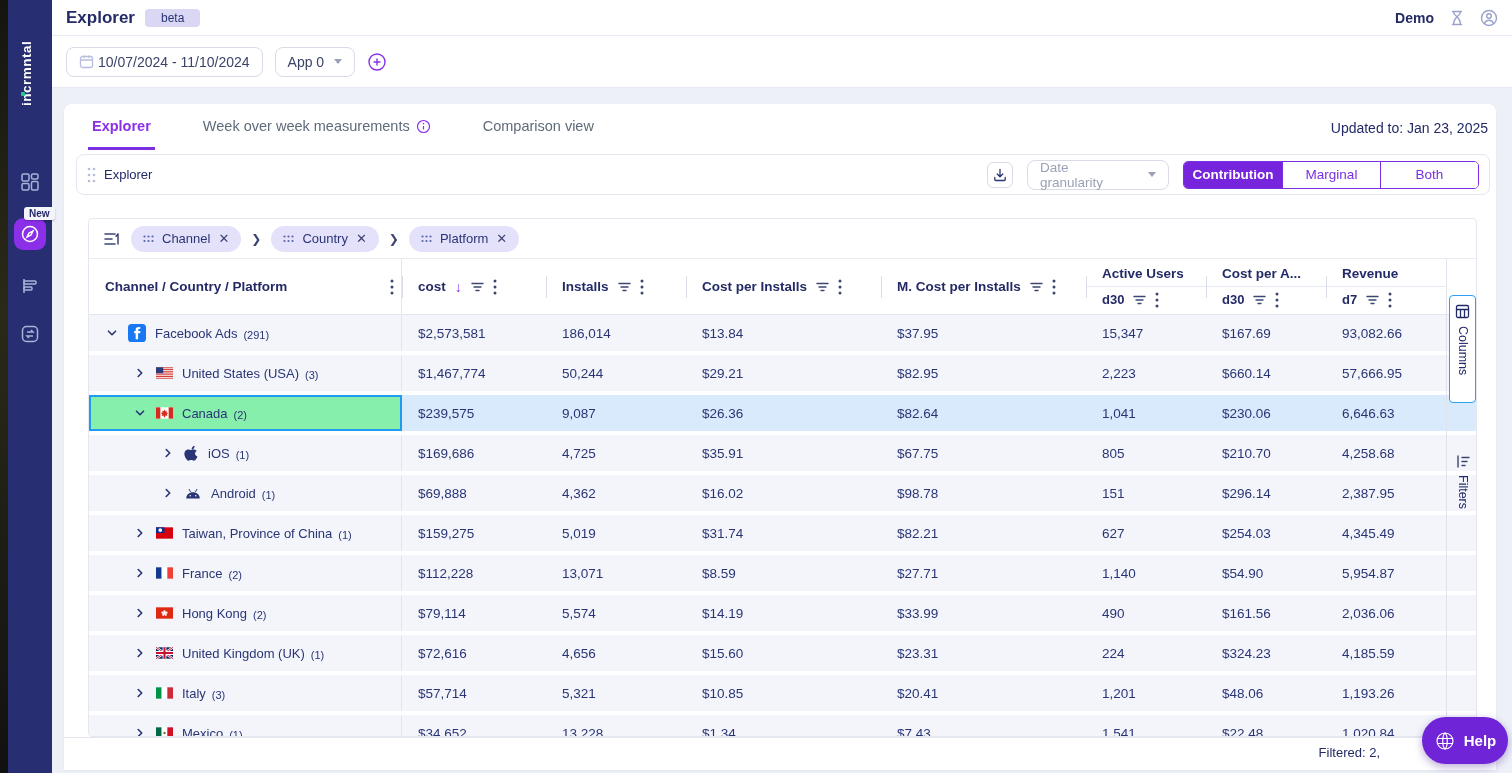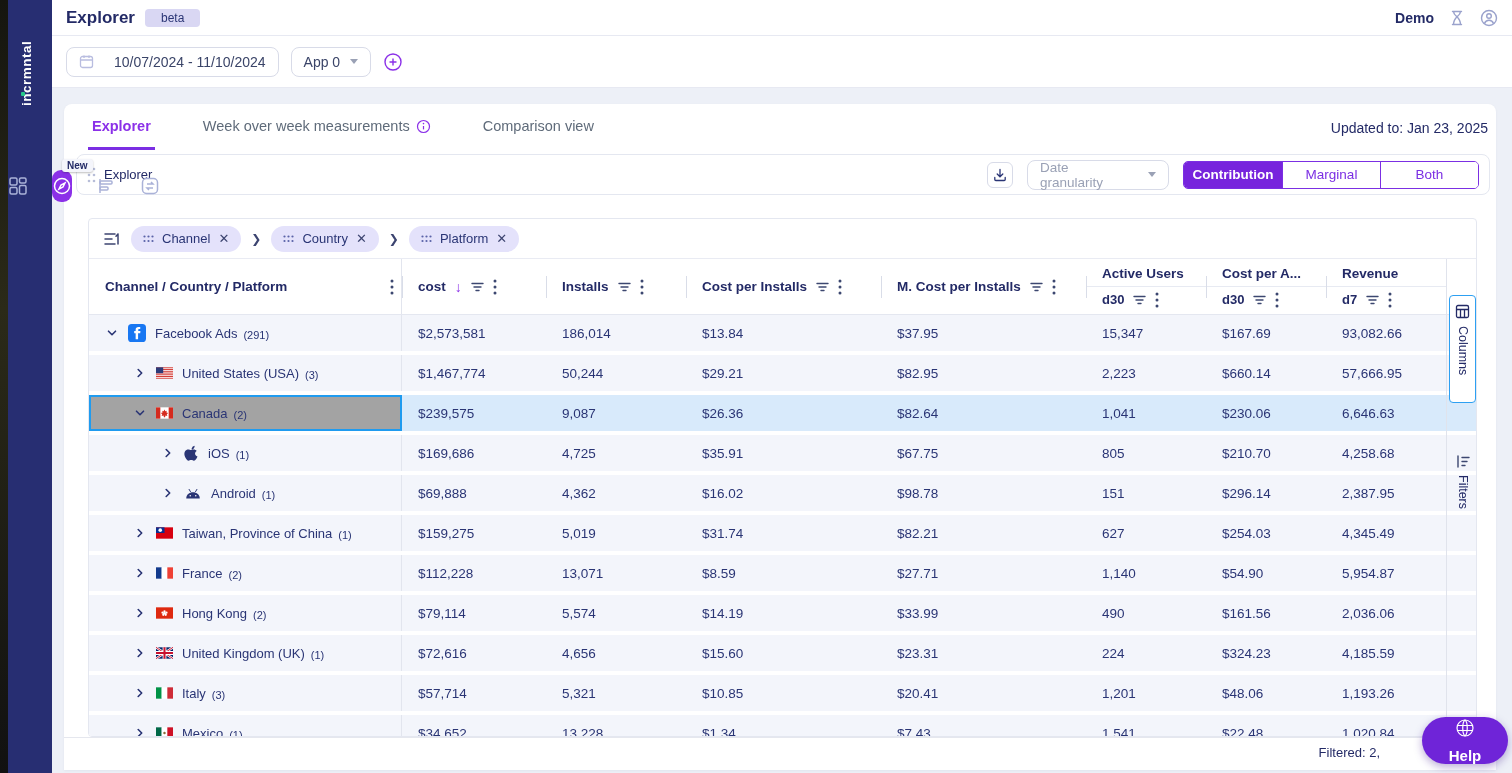--- a/index.html
+++ b/index.html
@@ -4,39 +4,39 @@
 <style>
   * { margin:0; padding:0; box-sizing:border-box; }
   html,body { width:1512px; height:773px; overflow:hidden; }
   body { font-family:"Liberation Sans","DejaVu Sans",sans-serif; background:#edf0f7; color:#2a3575; position:relative; }
 
   
   .edge-strip { position:absolute; left:0; top:0; width:8px; height:773px; background:linear-gradient(180deg,#15150f,#2b2a18 40%,#111); }
   .sidebar { position:absolute; left:8px; top:0; width:44px; height:773px; background:#272e72; z-index:5; }
   .logo-vert { position:absolute; top:6px; left:11px; height:100px; writing-mode:vertical-rl; transform:rotate(180deg); color:#fff; font-weight:700; font-size:13.5px; letter-spacing:.5px; }
   .logo-dot { position:absolute; top:92px; left:13px; width:4px; height:4px; background:#27c98a; border-radius:1px; }
-  .side-icons { position:absolute; top:170px; left:0; width:44px; display:flex; flex-direction:row; align-items:center; gap:24px; }
+  .side-icons { position:absolute; top:170px; left:0; width:44px; display:flex; flex-direction:column; align-items:center; gap:24px; }
   .side-ic { width:24px; height:24px; display:flex; align-items:center; justify-content:center; color:#aab2d8; }
   .side-ic svg { stroke:#aab2d8; }
   .side-ic.active { width:32px; height:32px; background:#8b30e8; border-radius:9px; position:relative; }
   .side-ic.active svg { stroke:#fff; }
   .new-badge { position:absolute; top:-11px; left:10px; background:#f4f5fb; color:#232a66; font-size:10px; font-weight:700; padding:1px 5px; border-radius:3px; box-shadow:0 1px 2px rgba(0,0,0,.25); }
 
   
   .main { position:absolute; left:52px; top:0; width:1460px; height:647px; }
 
   .topbar { height:36px; background:#fff; border-bottom:1px solid #e7e9f2; display:flex; align-items:center; padding:0 14px; }
   .page-title { font-size:17px; font-weight:700; color:#232a66; }
   .beta-badge { margin-left:10px; background:#d9d7f3; color:#2a3575; font-size:12px; padding:2px 16px; border-radius:4px; }
   .topbar-right { margin-left:auto; display:flex; align-items:center; gap:14px; }
   .account-name { font-size:14px; font-weight:600; color:#232a66; }
   .top-ic { width:18px; height:18px; color:#9aa2cc; }
 
   .filterbar { height:52px; background:#fff; border-bottom:1px solid #e7e9f2; display:flex; align-items:center; gap:12px; padding:0 14px; }
-  .date-range { display:flex; align-items:center; gap:20px; border:1px solid #d8dbe8; border-radius:8px; height:30px; padding:0 12px; font-size:14px; color:#3a4468; background:#fff; }
+  .date-range { display:flex; align-items:center; gap:4px; border:1px solid #d8dbe8; border-radius:8px; height:30px; padding:0 12px; font-size:14px; color:#3a4468; background:#fff; }
   .app-select { display:flex; align-items:center; gap:10px; border:1px solid #d8dbe8; border-radius:8px; height:30px; padding:0 12px; font-size:14px; color:#3a4468; background:#fff; }
   .caret-down { width:0; height:0; border-left:4px solid transparent; border-right:4px solid transparent; border-top:5px solid #9aa1b5; }
   .add-app { width:20px; height:20px; }
 
   
   .card { position:absolute; left:12px; top:104px; width:1432px; height:666px; background:#fff; border-radius:8px 8px 0 0; box-shadow:0 1px 3px rgba(25,32,84,.05); }
 
   .tabs-row { display:flex; align-items:flex-end; height:46px; padding:0 24px; position:relative; }
   .tab { font-size:14.5px; color:#5f6b7a; padding:0 4px 16px; margin-right:44px; display:flex; align-items:center; gap:6px; cursor:pointer; }
   .tab.active { color:#8b30e8; font-weight:700; border-bottom:3px solid #7b2fe3; padding-bottom:13px; }
@@ -77,31 +77,31 @@
   .trow .num { padding-left:16px; font-size:13.5px; }
   .tree-cell { border-right:1px solid #e2e5ee; gap:9px; }
   .tree-cell.lvl0 { padding-left:16px; }
   .tree-cell.lvl1 { padding-left:44px; }
   .tree-cell.lvl2 { padding-left:72px; }
   .chev { width:14px; display:flex; align-items:center; justify-content:center; }
   .tree-icon { display:flex; align-items:center; }
   .tlabel { font-weight:400; }
   .tcount { font-size:11px; position:relative; top:2px; margin-left:-3px; color:#2a3575; }
   .trow.selected { background:#d8eafb; }
-  .trow.selected .tree-cell { background:#a3a3a3; outline:2px solid #1f9bef; outline-offset:-2px; }
+  .trow.selected .tree-cell { background:#86efac; outline:2px solid #1f9bef; outline-offset:-2px; }
 
   .rail-line { position:absolute; left:1357px; top:40px; bottom:0; width:1px; background:#e0e3ec; }
   .rail-tab { position:absolute; left:1360px; width:27px; display:flex; flex-direction:column; align-items:center; gap:7px; padding:8px 0; color:#232a66; font-size:12.5px; cursor:pointer; }
   .rail-tab .vtxt { writing-mode:vertical-rl; }
   .rail-tab.columns { top:76px; height:108px; border:1.5px solid #2da0f2; border-radius:4px; background:#fff; }
   .rail-tab.filters { top:228px; height:90px; }
 
   .card-footer { position:absolute; left:0; right:0; top:633px; height:30px; background:#fff; border-top:1px solid #e5e7ee; display:flex; align-items:center; justify-content:flex-end; padding-right:116px; font-size:13px; color:#232a66; }
 
-  .help-fab { position:absolute; right:4px; bottom:9px; height:47px; min-width:86px; background:#6f24d8; border-radius:26px; display:flex; align-items:center; justify-content:center; gap:8px; color:#fff; font-weight:700; font-size:15px; box-shadow:0 3px 8px rgba(60,20,140,.35); cursor:pointer; z-index:20;flex-direction:column; }
+  .help-fab { position:absolute; right:4px; bottom:9px; height:47px; min-width:86px; background:#6f24d8; border-radius:26px; display:flex; align-items:center; justify-content:center; gap:8px; color:#fff; font-weight:700; font-size:15px; box-shadow:0 3px 8px rgba(60,20,140,.35); cursor:pointer; z-index:20; }
 
   svg { display:block; }
 </style>
 </head>
 <body>
 
 <div class="edge-strip"></div>
 
 <nav class="sidebar">
   <div class="logo-vert">incrmntal</div>

